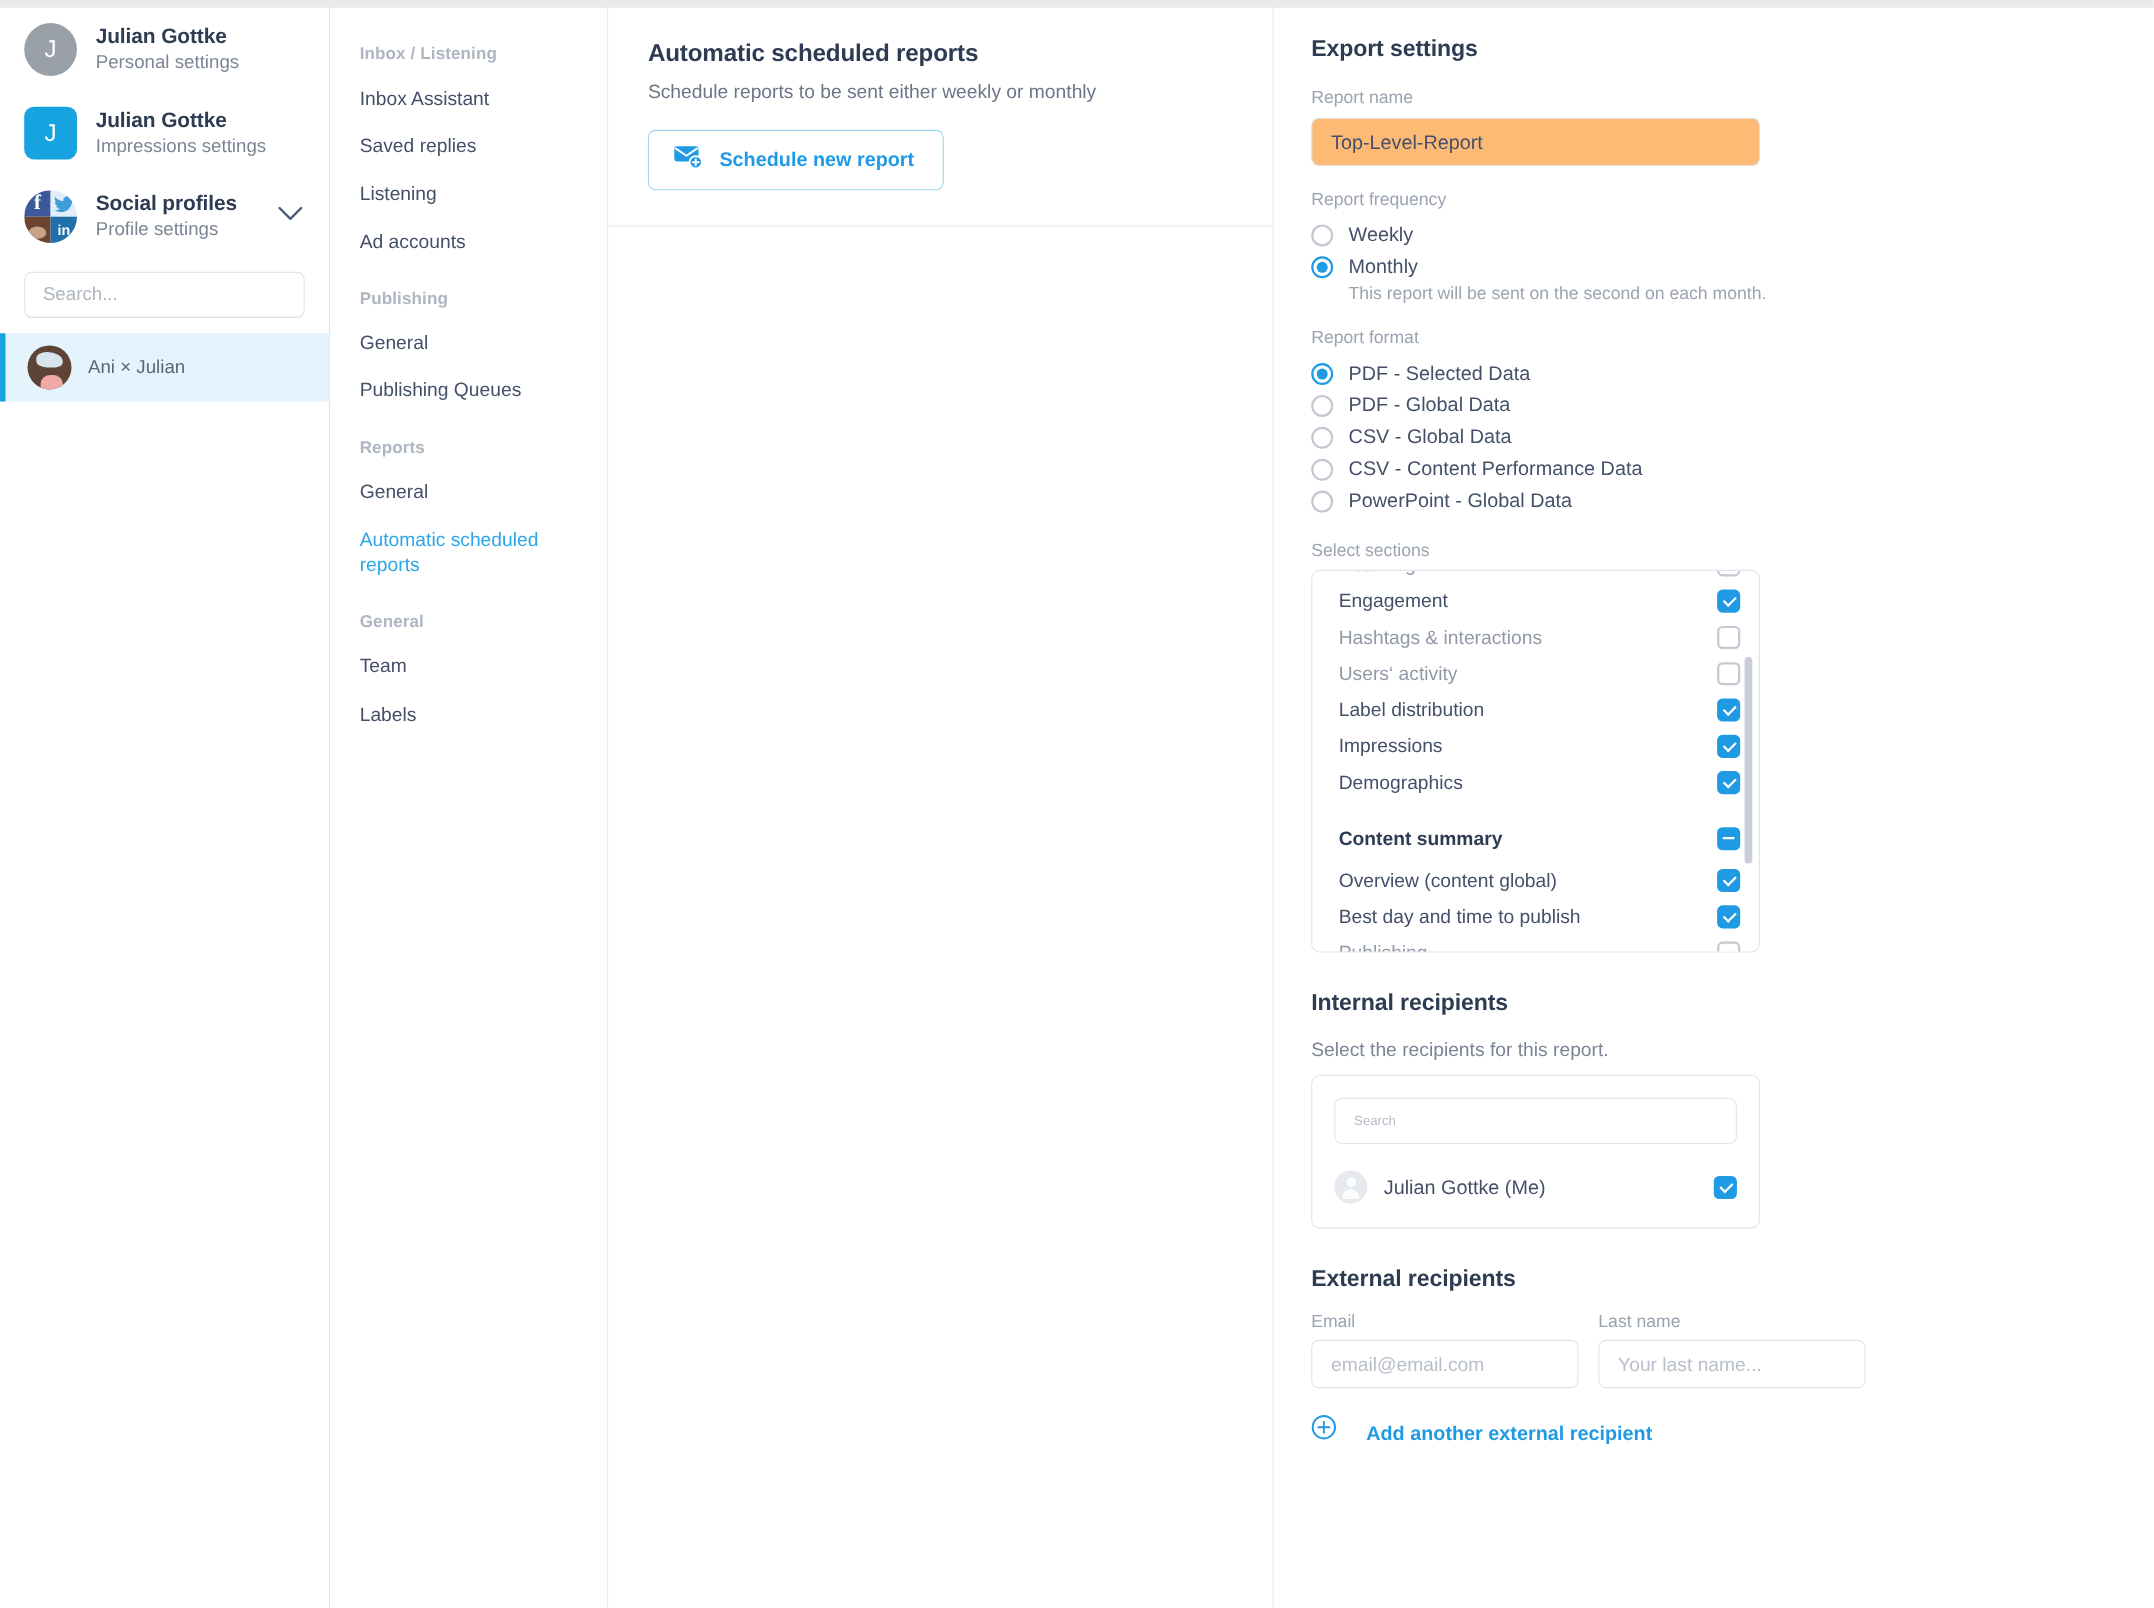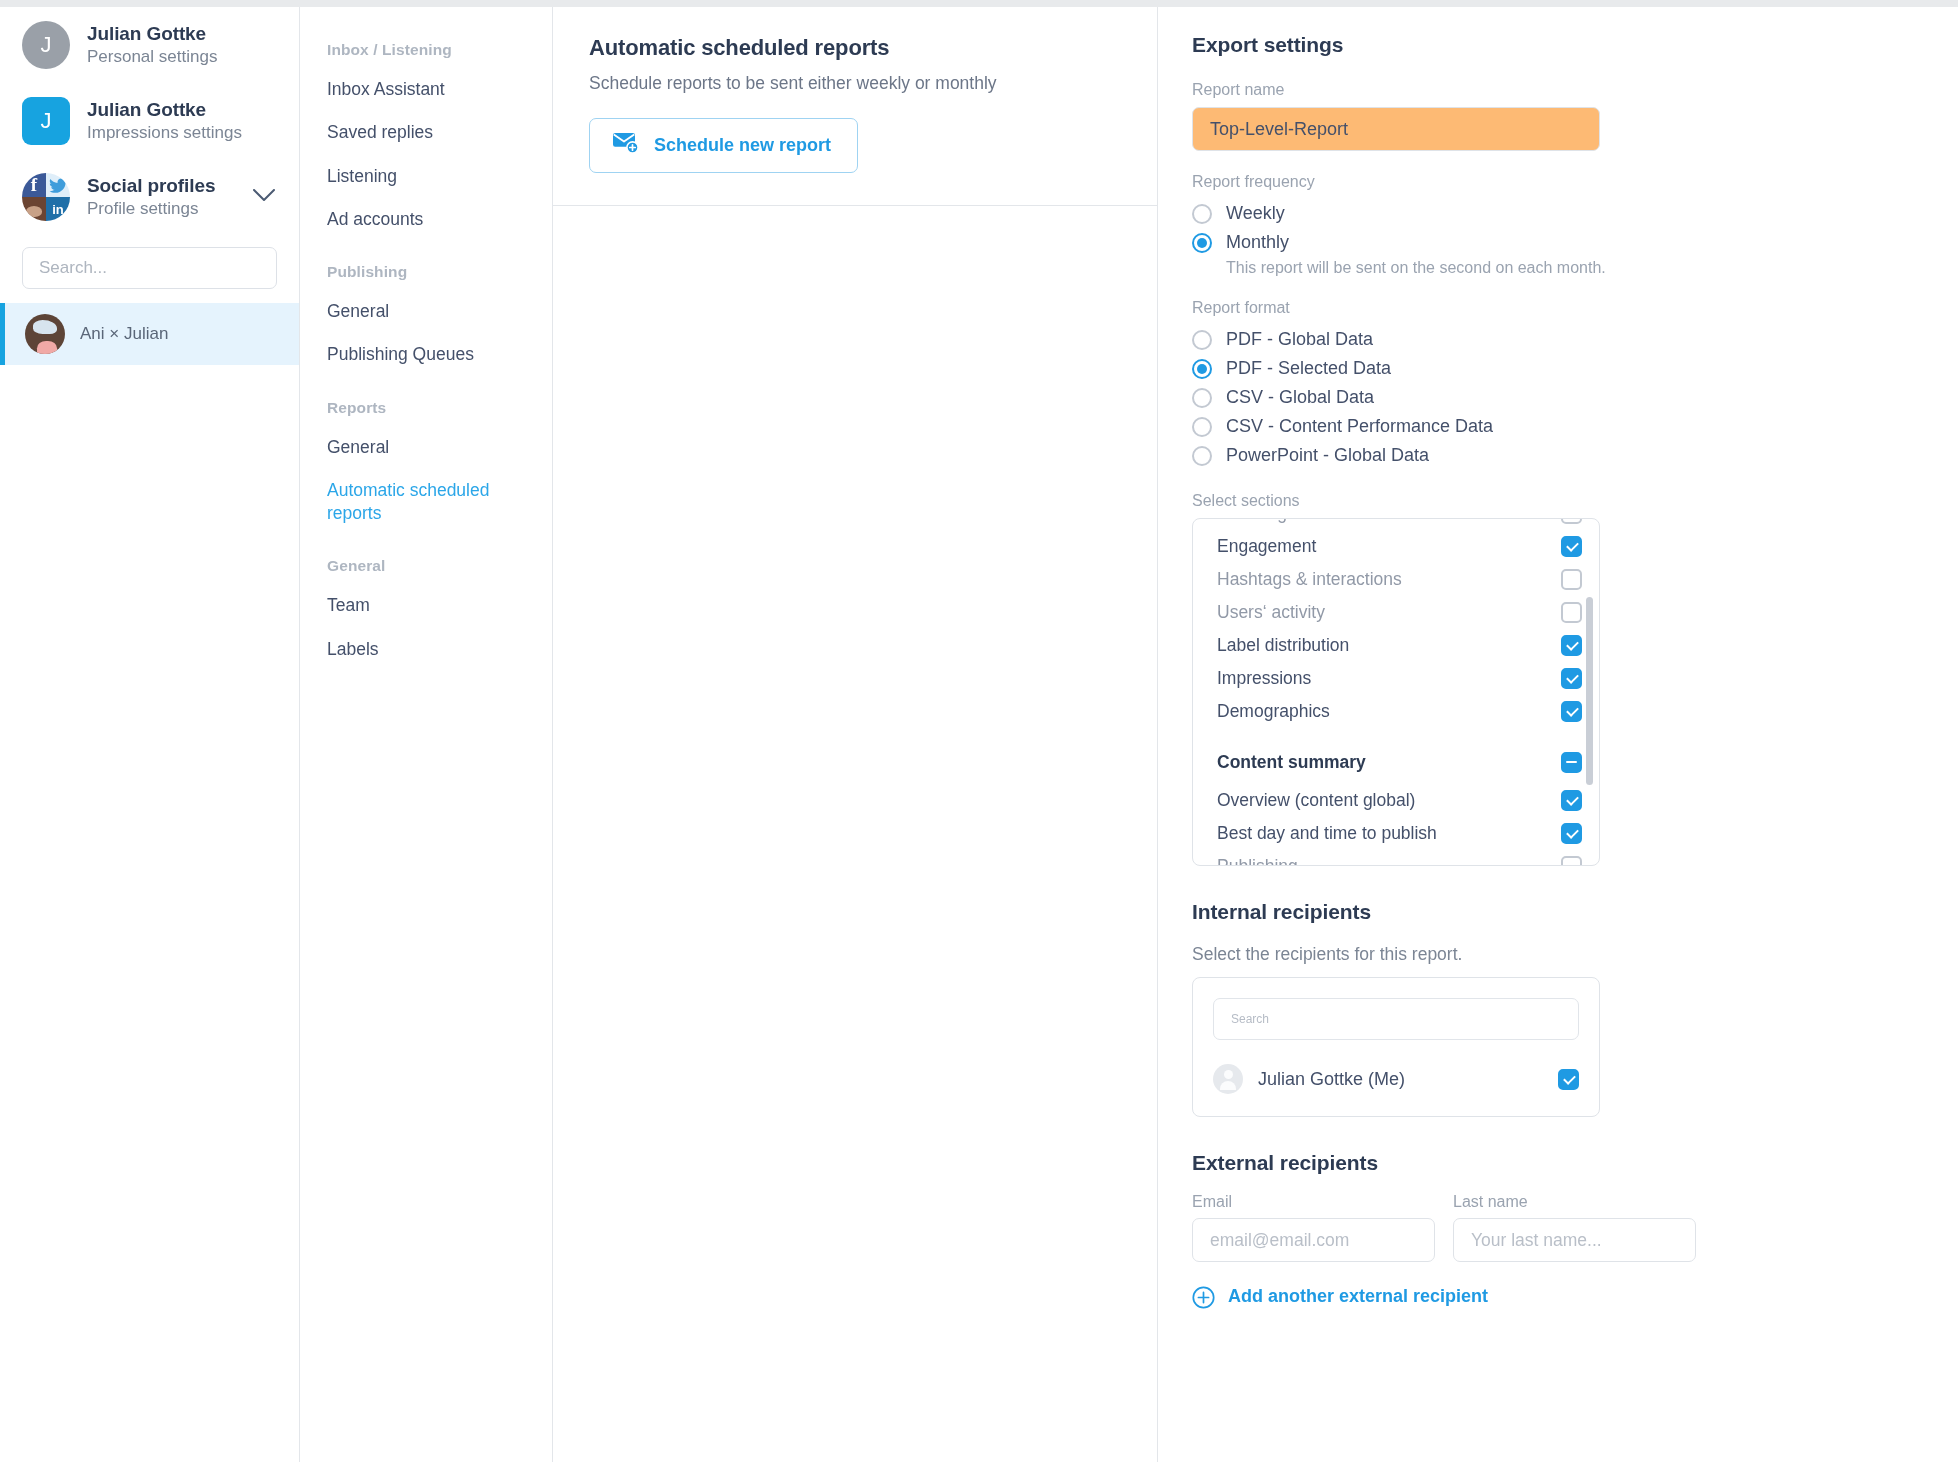--- a/index.html
+++ b/index.html
@@ -437,22 +437,22 @@
     border-radius: 7px;
     padding: 0 17px;
     font-size: 17.5px;
     color: #44506a;
     font-family: "Liberation Sans", sans-serif;
     outline: none;
   }
   .ext-in::placeholder { color: #b9bfc8; }
   .add-link {
     display: inline-flex;
-    align-items: flex-start;
-    gap: 13px;
+    align-items: flex-end;
+    gap: 27px;
     color: #1f9ae3;
     font-size: 18px;
     font-weight: bold;
     margin-top: 24px;
     cursor: pointer;
   }
 </style>
 </head>
 <body>
 
@@ -569,26 +569,26 @@
         <div class="radio-row">
           <span class="radio on"></span>
           <span class="radio-lbl">Monthly</span>
         </div>
         <div class="radio-help">This report will be sent on the second on each month.</div>
       </div>
 
       <div class="grp">
         <div class="fld-label">Report format</div>
         <div class="radio-row">
+          <span class="radio on"></span>
+          <span class="radio-lbl">PDF - Selected Data</span>
+        </div>
+        <div class="radio-row">
           <span class="radio"></span>
           <span class="radio-lbl">PDF - Global Data</span>
-        </div>
-        <div class="radio-row">
-          <span class="radio on"></span>
-          <span class="radio-lbl">PDF - Selected Data</span>
         </div>
         <div class="radio-row">
           <span class="radio"></span>
           <span class="radio-lbl">CSV - Global Data</span>
         </div>
         <div class="radio-row">
           <span class="radio"></span>
           <span class="radio-lbl">CSV - Content Performance Data</span>
         </div>
         <div class="radio-row">

